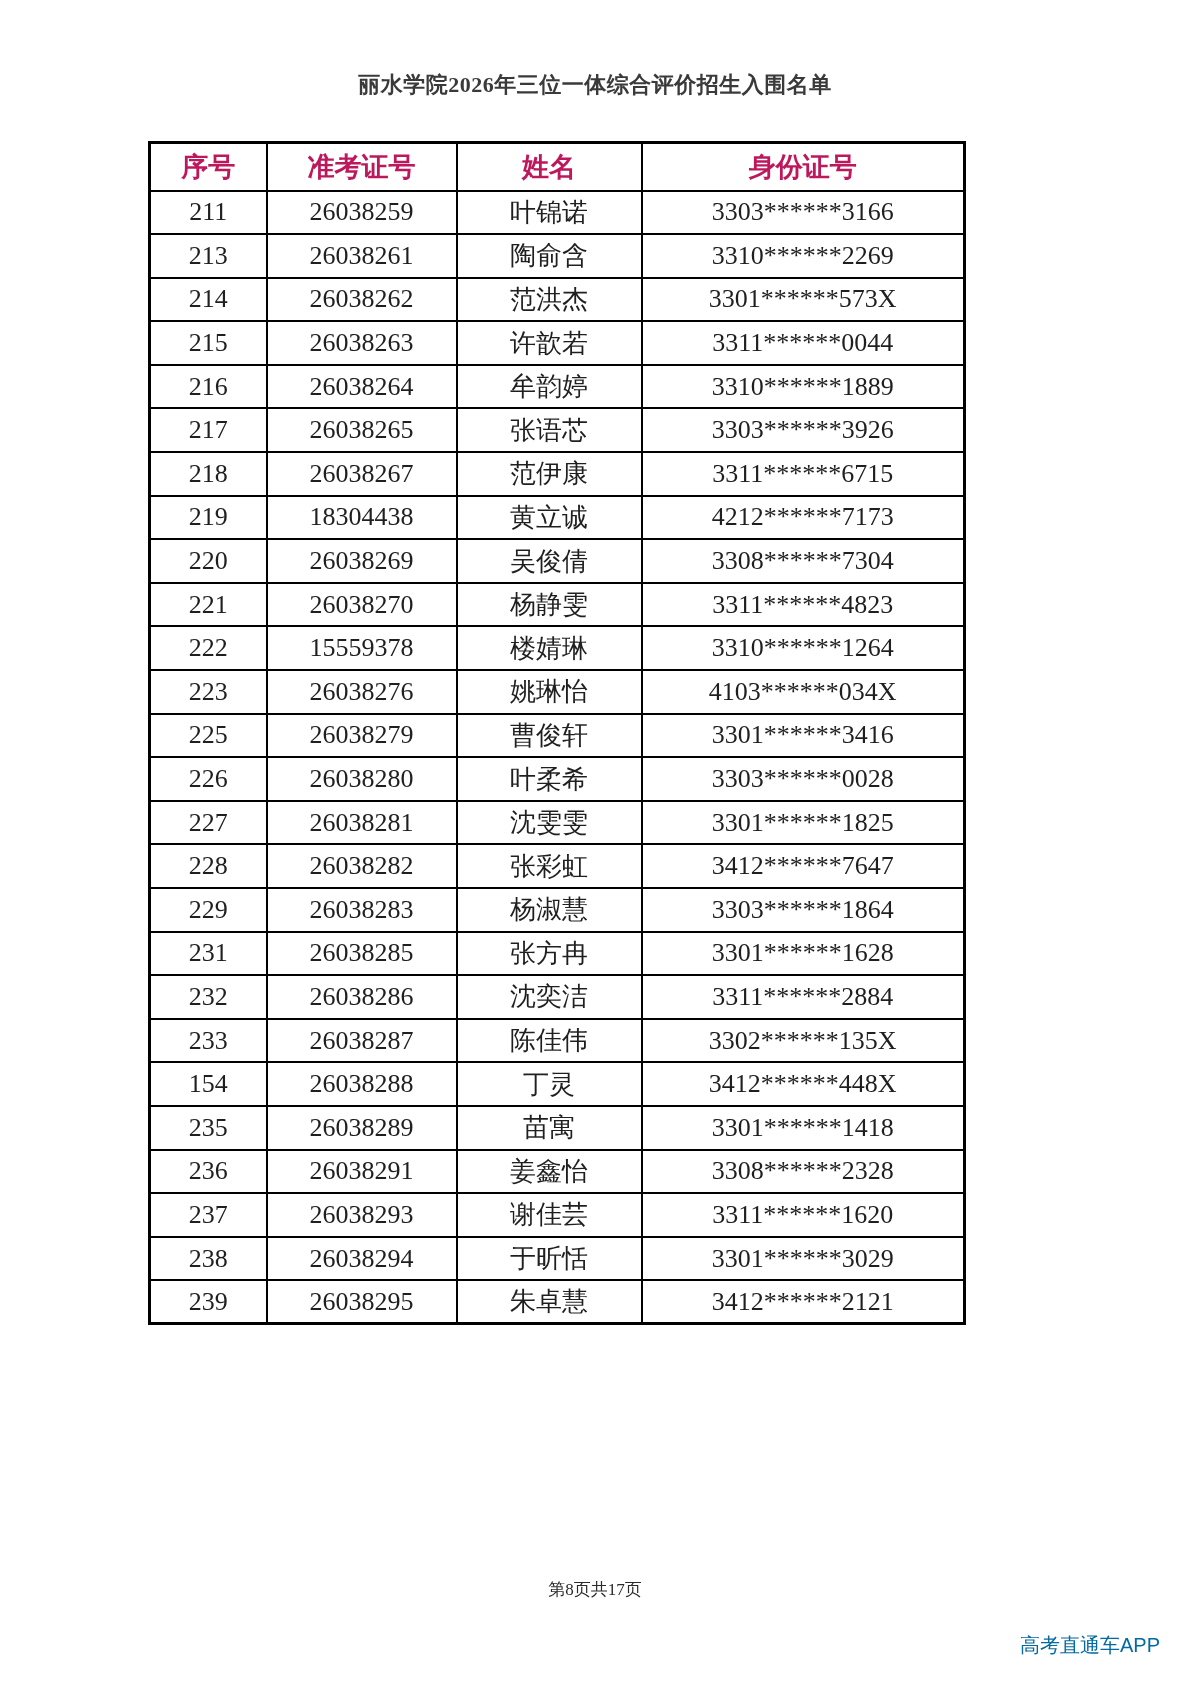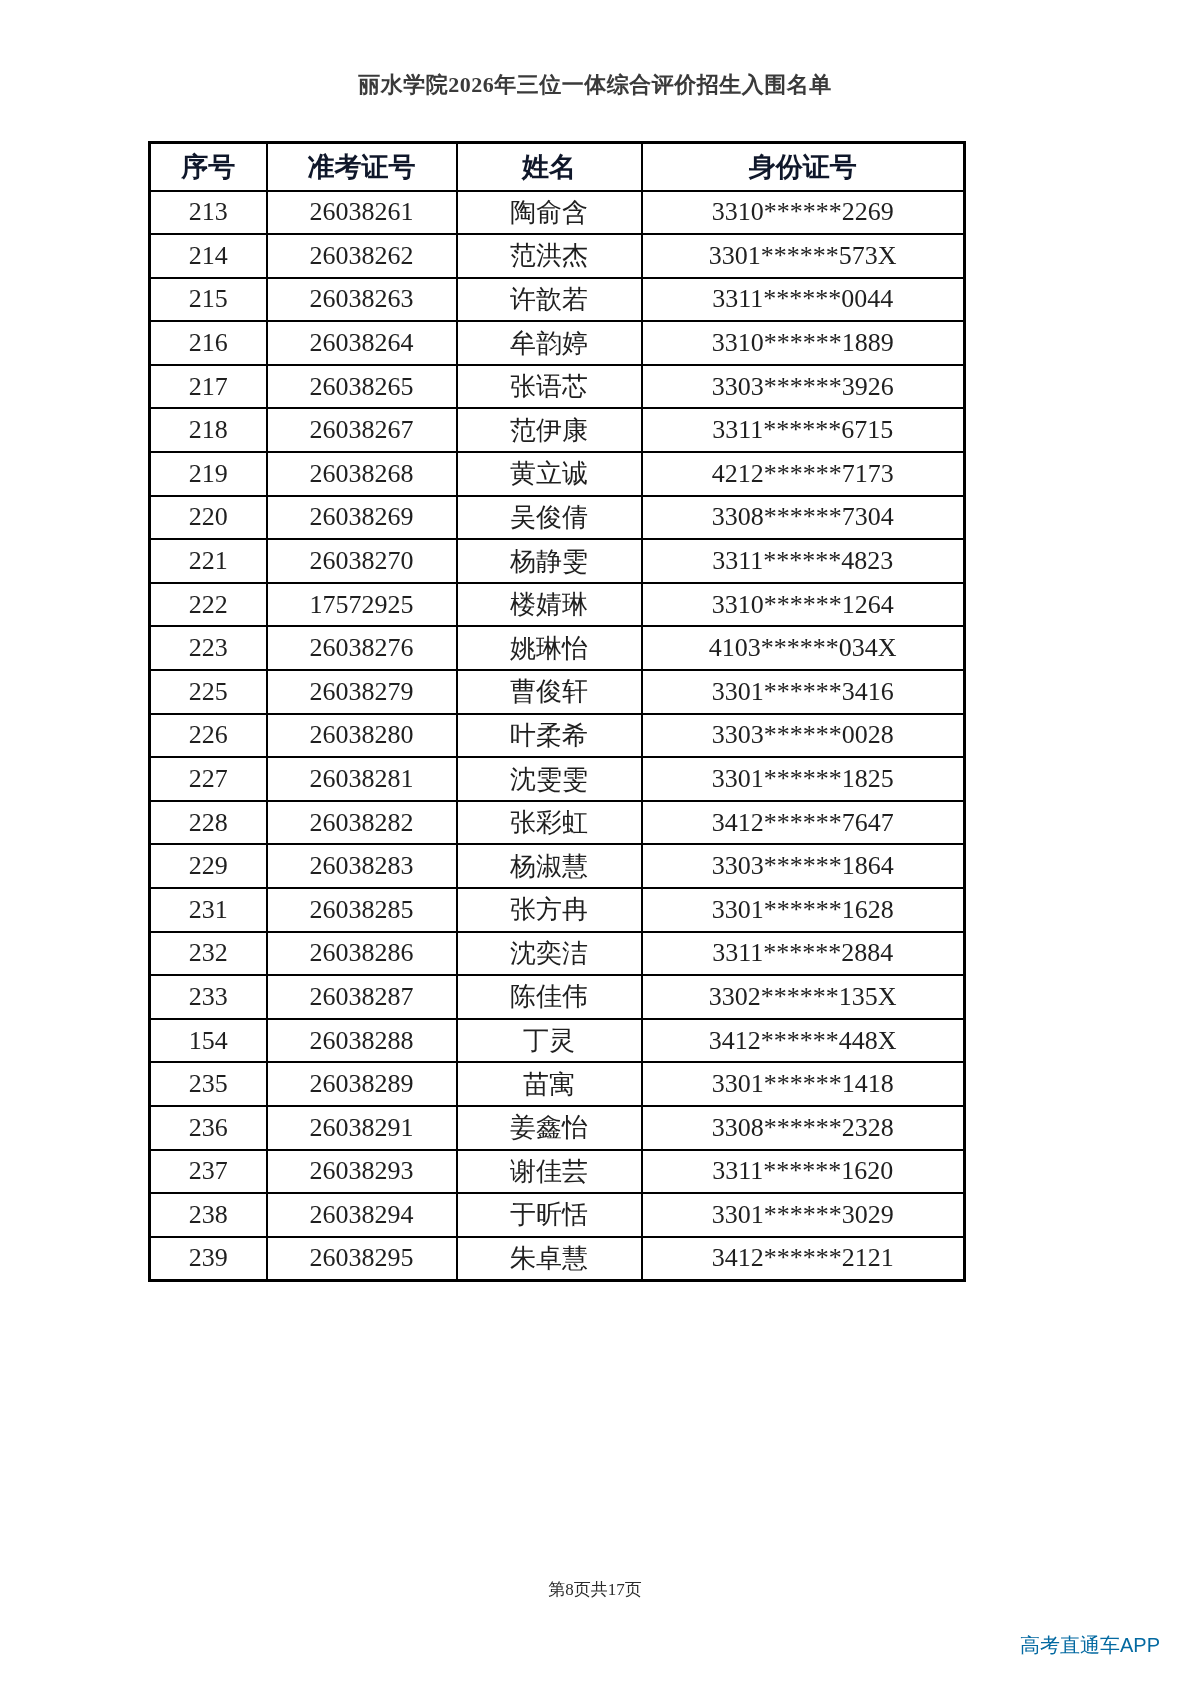--- a/index.html
+++ b/index.html
@@ -38,21 +38,21 @@
     text-align: center;
     vertical-align: middle;
     color: #1f1f1f;
     overflow: hidden;
     white-space: nowrap;
   }
   .roster-table th {
     height: 48px;
     font-size: 27px;
     font-weight: bold;
-    color: #0f172a;
+    color: #be185d;
   }
   .roster-table td {
     height: 43.6px;
     font-size: 26px;
     font-weight: normal;
   }
   .col-index   { width: 117px; }
   .col-exam    { width: 190px; }
   .col-name    { width: 185px; }
   .col-id      { width: 323px; }
@@ -89,20 +89,26 @@
   <thead>
     <tr>
       <th>序号</th>
       <th>准考证号</th>
       <th>姓名</th>
       <th>身份证号</th>
     </tr>
   </thead>
   <tbody>
       <tr>
+        <td>211</td>
+        <td>26038259</td>
+        <td>叶锦诺</td>
+        <td>3303******3166</td>
+      </tr>
+      <tr>
         <td>213</td>
         <td>26038261</td>
         <td>陶俞含</td>
         <td>3310******2269</td>
       </tr>
       <tr>
         <td>214</td>
         <td>26038262</td>
         <td>范洪杰</td>
         <td>3301******573X</td>
@@ -126,39 +132,39 @@
         <td>3303******3926</td>
       </tr>
       <tr>
         <td>218</td>
         <td>26038267</td>
         <td>范伊康</td>
         <td>3311******6715</td>
       </tr>
       <tr>
         <td>219</td>
-        <td>26038268</td>
+        <td>18304438</td>
         <td>黄立诚</td>
         <td>4212******7173</td>
       </tr>
       <tr>
         <td>220</td>
         <td>26038269</td>
         <td>吴俊倩</td>
         <td>3308******7304</td>
       </tr>
       <tr>
         <td>221</td>
         <td>26038270</td>
         <td>杨静雯</td>
         <td>3311******4823</td>
       </tr>
       <tr>
         <td>222</td>
-        <td>17572925</td>
+        <td>15559378</td>
         <td>楼婧琳</td>
         <td>3310******1264</td>
       </tr>
       <tr>
         <td>223</td>
         <td>26038276</td>
         <td>姚琳怡</td>
         <td>4103******034X</td>
       </tr>
       <tr>

